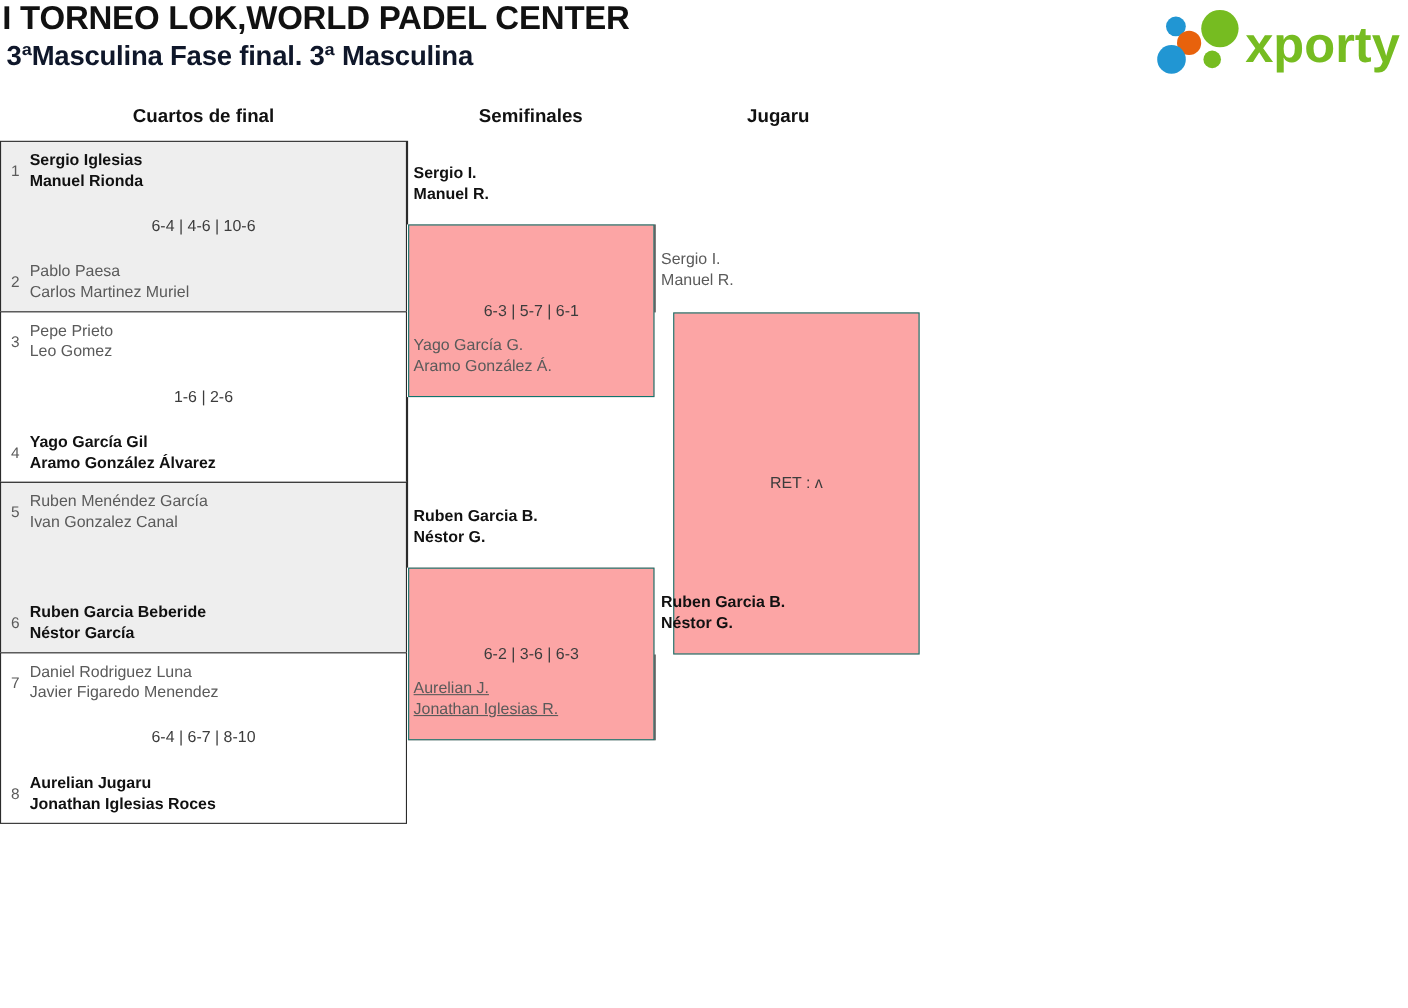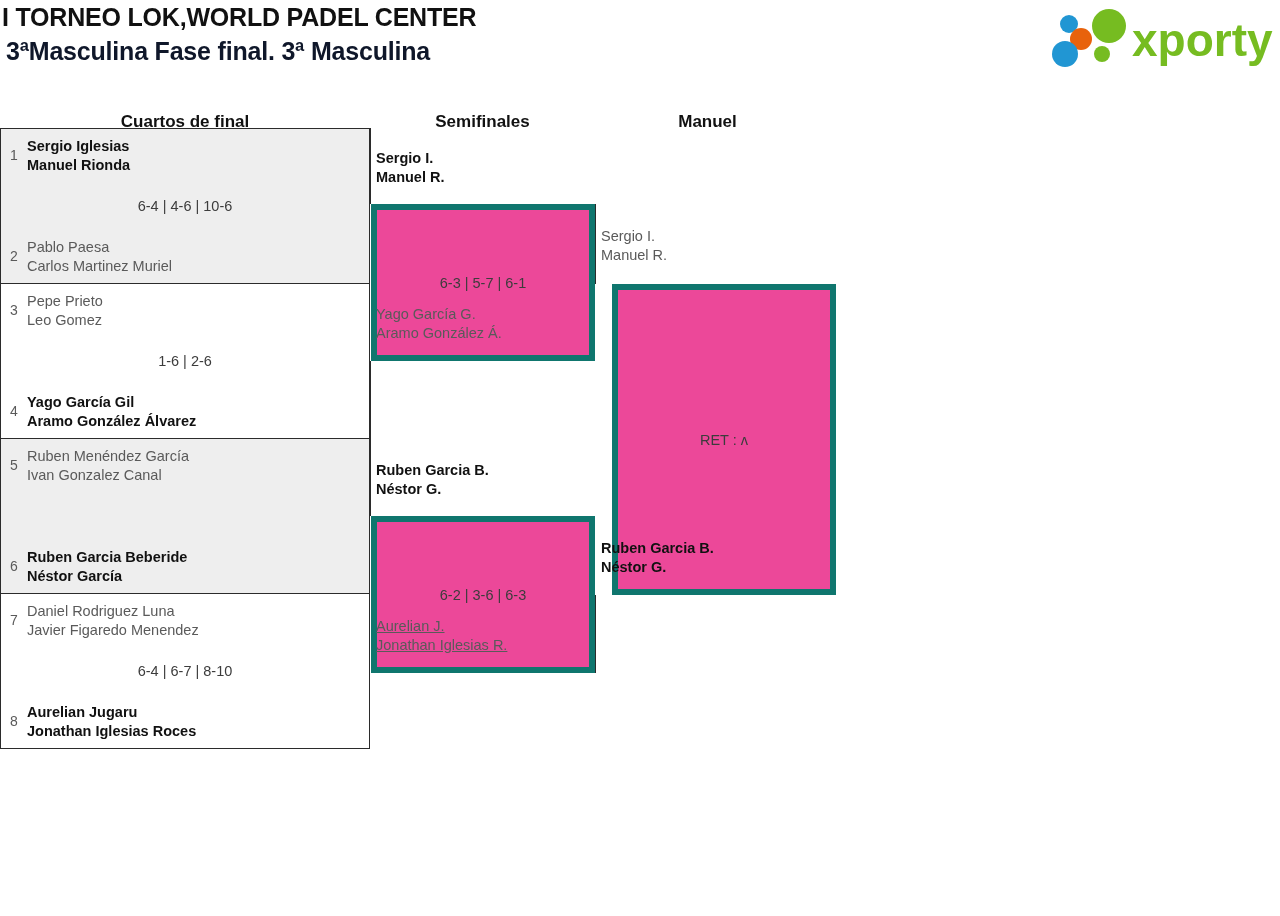--- a/index.html
+++ b/index.html
@@ -9,36 +9,36 @@
     background: #ffffff;
     font-family: "Liberation Sans", sans-serif;
     color: #111111;
     overflow: hidden;
   }
   #root { position: relative; width: 1280px; height: 916px; }
 
   
   .title-block { position: absolute; left: 0; top: 0; }
   .title-line1 {
-    font-size: 25px; font-weight: 700; letter-spacing: -0.2px;
+    font-size: 30px; font-weight: 700; letter-spacing: -0.2px;
     line-height: 34px; padding-left: 2px; color: #111111; white-space: nowrap;
   }
   .title-line2 {
     font-size: 25px; font-weight: 700; letter-spacing: -0.2px;
     line-height: 34px; padding-left: 6px; color: #0f172a; white-space: nowrap;
   }
 
   .logo { position: absolute; left: 1050px; top: 6px; width: 226px; height: 62px; }
   .logo svg { display: block; }
 
   
   .round-head {
     position: absolute; top: 96px;
     font-size: 17px; font-weight: 700; color: #111111;
-    text-align: center; white-space: nowrap; margin-top: 16px;
+    text-align: center; white-space: nowrap;
   }
   #head-qf { left: 0px;   width: 370px; }
   #head-sf { left: 370px; width: 225px; }
   #head-f  { left: 595px; width: 225px; }
 
   
   .bracket { position: absolute; left: 0; top: 128px; }
   .col { position: absolute; top: 0; }
   #col-qf { left: 0px;   width: 370px; }
   #col-sf { left: 370px; width: 225px; }
@@ -66,22 +66,22 @@
 
   .qf-score {
     position: absolute; left: 0; width: 100%; top: 50%;
     transform: translateY(-50%);
     text-align: center; font-size: 14.5px; color: #3c3c3c;
   }
 
   
   .adv-box {
     position: absolute;
-    border: 6px solid #0f766e;
-    background: #ec4899;
+    border: 1px solid #0f766e;
+    background: #fca5a5;
   }
   .adv-score {
     position: absolute; left: 0; width: 100%; top: 50%;
     transform: translateY(-50%);
     text-align: center; font-size: 14.5px; color: #3c3c3c;
   }
   .adv-team {
     position: absolute; font-size: 14.5px; line-height: 18.5px; color: #5a5a5a;
     white-space: nowrap;
   }
@@ -107,21 +107,21 @@
       <circle cx="59" cy="20" r="17" fill="#76bc21"></circle>
       <circle cx="31" cy="33" r="11" fill="#e8620c"></circle>
       <circle cx="15" cy="48" r="13" fill="#2196d3"></circle>
       <circle cx="52" cy="48" r="8" fill="#76bc21"></circle>
       <text x="82" y="50" font-family="Liberation Sans, sans-serif" font-size="46" font-weight="700" fill="#76bc21">xporty</text>
     </svg>
   </div>
 
   <div class="round-head" id="head-qf">Cuartos de final</div>
   <div class="round-head" id="head-sf">Semifinales</div>
-  <div class="round-head" id="head-f">Manuel</div>
+  <div class="round-head" id="head-f">Jugaru</div>
 
   <div class="bracket">
 
     <div class="col" id="col-qf">
 
       <div class="qf-match shaded" style="top:0px;">
         <div class="team-row team-top">
           <div class="seed">1</div>
           <div class="names winner">
             <div>Sergio Iglesias</div>

